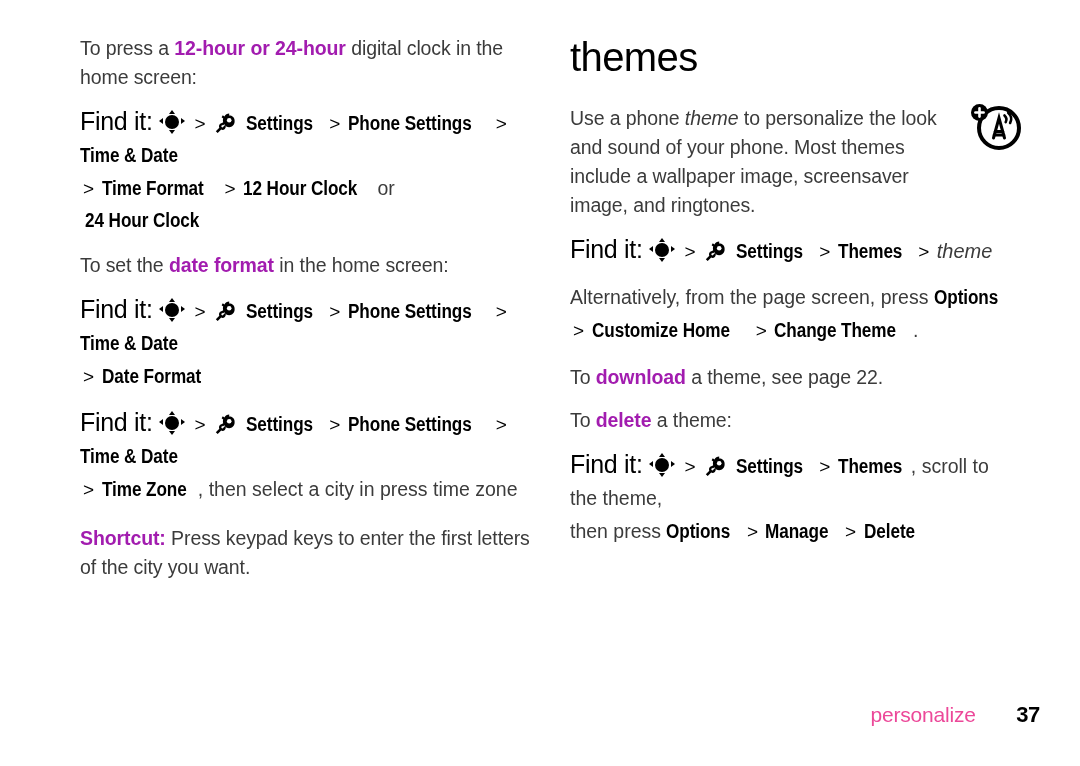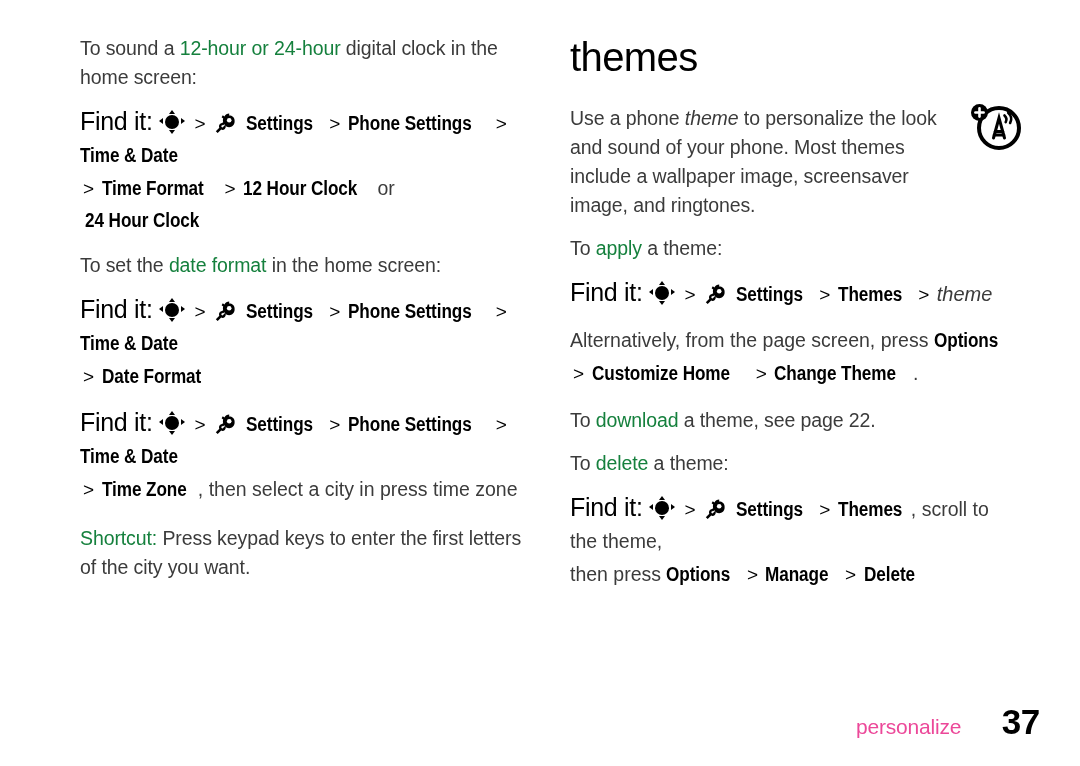--- a/index.html
+++ b/index.html
@@ -31,22 +31,22 @@
 
   
   .para {
     font-size: 19.5px;
     line-height: 29px;
     letter-spacing: -0.1px;
     color: #3b3b3b;
     margin: 0 0 14px 0;
   }
   .para b, .b {
-    font-weight: normal;
-    color: #15803d;
+    font-weight: bold;
+    color: #a21caf;
   }
   .it { font-style: italic; }
 
   
   .findit {
     margin: 0 0 14px 0;
     line-height: 30px;
     color: #000;
   }
   .findit-label {
@@ -173,35 +173,35 @@
     text-align: right;
     padding-right: 40px;
   }
   .footer-chapter {
     font-size: 21px;
     font-weight: 400;
     color: #ec4899;
     letter-spacing: -0.2px;
   }
   .footer-page {
-    font-size: 35px;
+    font-size: 22px;
     font-weight: bold;
     color: #000;
     margin-left: 36px;
     letter-spacing: -0.3px;
   }
 </style>
 </head>
 <body>
 
 <div class="page">
 
   <div class="col col-left">
 
-    <p class="para"><span>To sound a </span><b>12-hour or 24-hour</b><span> digital clock in the home screen:</span></p>
+    <p class="para"><span>To press a </span><b>12-hour or 24-hour</b><span> digital clock in the home screen:</span></p>
 
     <div class="findit">
       <span class="findit-label">Find it:</span>
       <span class="nav-key"><span class="dot"></span><i class="up"></i><i class="dn"></i><i class="lf"></i><i class="rt"></i></span>
       <span class="sep">&gt;</span>
       <span class="gear-icon">
         <svg viewBox="0 0 24 24" width="24" height="24">
             <g fill="#000">
               <path d="M15.2 2.4c-2.1 0-3.9 1.2-4.8 3L8.8 4.2 7.6 6.3l1.6 1.1c-.2.6-.3 1.2-.3 1.9 0 .7.1 1.3.3 1.9l-1.6 1.1 1.2 2.1 1.6-1.2c.9 1.8 2.7 3 4.8 3 3 0 5.4-2.4 5.4-5.4v-1.4c0-3-2.4-5-5.4-5z"></path>
               <circle cx="15.2" cy="9.3" r="2.3" fill="#fff"></circle>
@@ -281,21 +281,20 @@
     <p class="para" style="margin-top:18px"><b>Shortcut:</b><span> Press keypad keys to enter the first letters of the city you want.</span></p>
 
   </div>
 
   <div class="col col-right">
 
     <h1 class="heading">themes</h1>
 
     <p class="para" style="width:400px"><span>Use a phone </span><span class="it">theme</span><span> to personalize the look and sound of your phone. Most themes include a wallpaper image, screensaver image, and ringtones.</span></p>
 
-    <p class="para"><span>To </span><b>apply</b><span> a theme:</span></p>
 
     <div class="findit">
       <span class="findit-label">Find it:</span>
       <span class="nav-key"><span class="dot"></span><i class="up"></i><i class="dn"></i><i class="lf"></i><i class="rt"></i></span>
       <span class="sep">&gt;</span>
       <span class="gear-icon">
         <svg viewBox="0 0 24 24" width="24" height="24">
             <g fill="#000">
               <path d="M15.2 2.4c-2.1 0-3.9 1.2-4.8 3L8.8 4.2 7.6 6.3l1.6 1.1c-.2.6-.3 1.2-.3 1.9 0 .7.1 1.3.3 1.9l-1.6 1.1 1.2 2.1 1.6-1.2c.9 1.8 2.7 3 4.8 3 3 0 5.4-2.4 5.4-5.4v-1.4c0-3-2.4-5-5.4-5z"></path>
               <circle cx="15.2" cy="9.3" r="2.3" fill="#fff"></circle>

